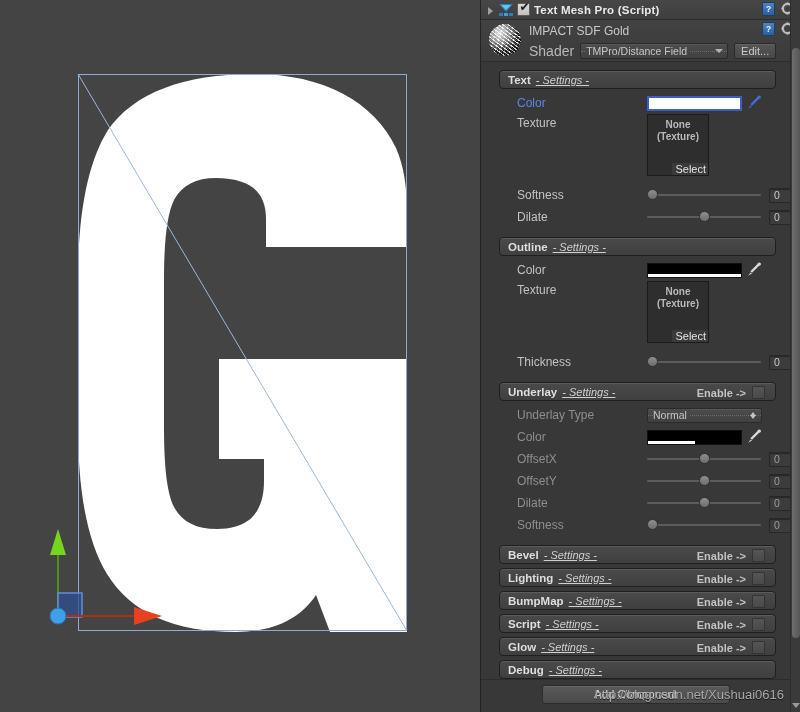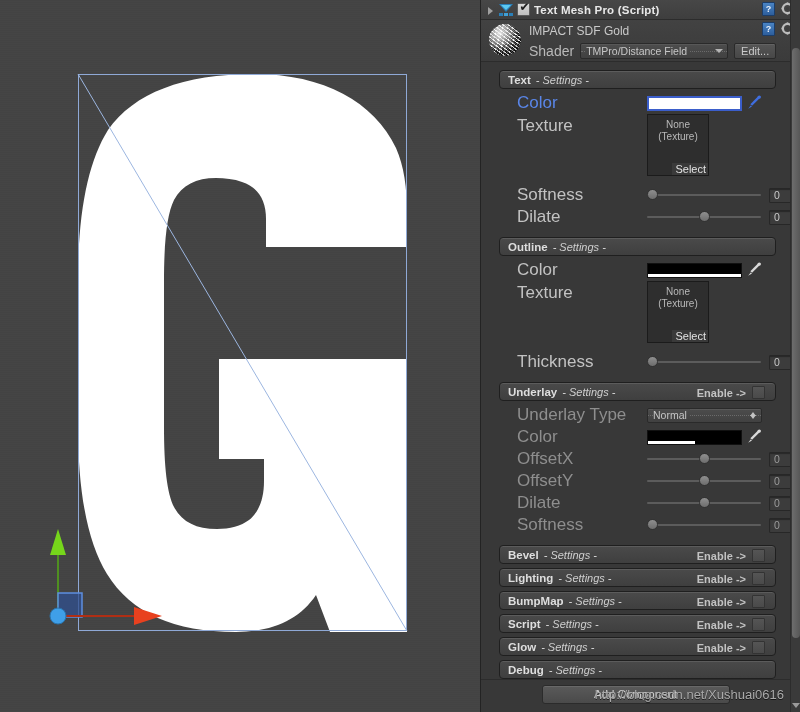--- a/index.html
+++ b/index.html
@@ -203,34 +203,35 @@
     display: flex; align-items: center;
     padding: 0 6px 0 8px;
     position: relative;
   }
   .sec-name {
     font-weight: bold; font-size: 11.5px; color: #dedede;
   }
   .sec-sub {
     font-style: italic; font-size: 11px; color: #cfcfcf;
     margin-left: 5px;
+    text-decoration: underline;
   }
   .sec-enable {
     position: absolute; right: 6px; top: 0; height: 19px;
     display: flex; align-items: center; gap: 6px; font-weight: bold;
   }
   .sec-enable .en-label { font-size: 11px; color: #c2c2c2; }
 
   .prop-rows { padding: 3px 14px 5px 18px; }
   .row {
     height: 22px; display: flex; align-items: center;
   }
   .row .lbl {
     width: 130px; flex: 0 0 130px;
-    font-size: 17px; color: #c2c2c2;
+    font-size: 12px; color: #c2c2c2;
   }
   .row .lbl.mod { color: #5a86e8; }
   .row .lbl.dis { color: #8e8e8e; }
   .field { flex: 1; display: flex; align-items: center; }
 
   .color-swatch {
     height: 15px; flex: 1;
     border: 1px solid #111; position: relative;
     background: #fff;
   }
@@ -242,21 +243,21 @@
   .eyedrop { width: 16px; flex: 0 0 16px; height: 16px; margin-left: 4px; position: relative; }
 
   .tex-box {
     width: 62px; height: 62px;
     background: #2e2e2e; border: 1px solid #1b1b1b;
     position: relative;
     margin-left: 0;
   }
   .tex-box .tb-text {
     position: absolute; left: 0; right: 0; top: 4px;
-    text-align: center; font-size: 10px; color: #b9b9b9; line-height: 12px;
+    text-align: center; font-size: 10px; color: #b9b9b9; line-height: 12px; font-weight: bold;
   }
   .tex-box .tb-select {
     position: absolute; right: 0; bottom: 0;
     font-size: 11px; color: #e3e3e3;
     background: #3a3a3a; padding: 0 2px 0 3px;
   }
 
   .slider { position: relative; height: 16px; flex: 0 0 114px; margin-right: 8px; }
   .slider .track {
     position: absolute; left: 0; right: 0; top: 7px; height: 2px;

